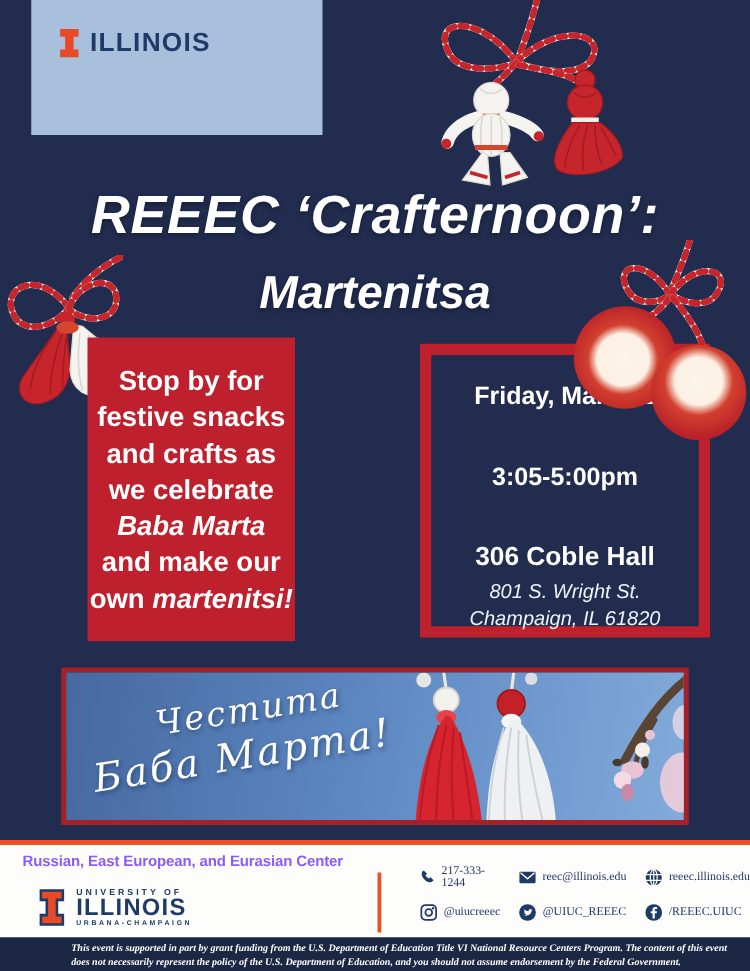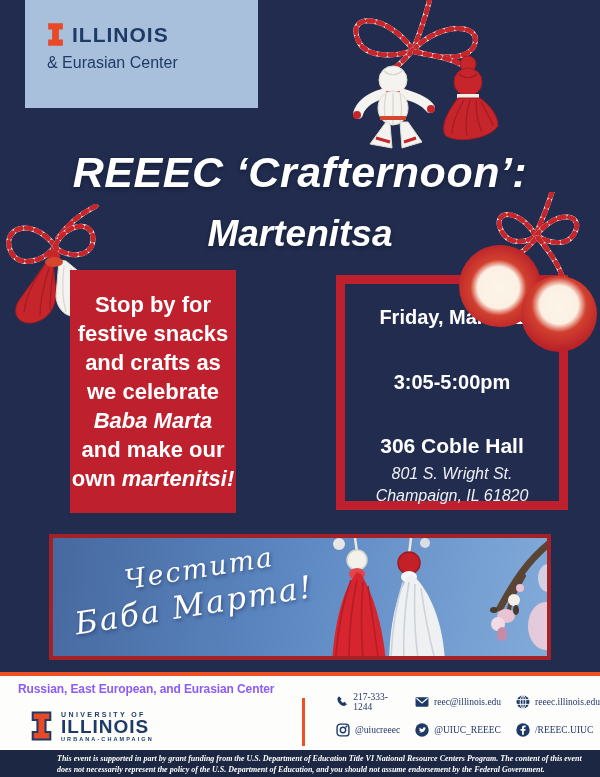--- a/index.html
+++ b/index.html
@@ -89,21 +89,20 @@
 <div class="stage">
 
   <div class="logo-card">
     <div class="logo-row">
       <svg viewBox="0 0 60 88">
           <path d="M4 4 H56 V26 H42 V62 H56 V84 H4 V62 H18 V26 H4 Z"></path>
         </svg>
       <span class="brand">ILLINOIS</span>
     </div>
     <div class="center-name">
-      <div>&amp; Eurasian Center</div>
     </div>
   </div>
 
   <div class="top-dolls">
     <svg viewBox="0 0 210 158">
       <path class="cw" d="M112 0 C108 18 102 34 96 50"></path>
         <path class="cr" d="M112 0 C108 18 102 34 96 50"></path>
       <path class="cw" d="M95 52 C70 16 28 14 40 42 C48 62 82 58 95 52"></path>
         <path class="cr" d="M95 52 C70 16 28 14 40 42 C48 62 82 58 95 52"></path>
       <path class="cw" d="M95 52 C124 22 166 26 156 48 C148 64 116 60 95 52"></path>

